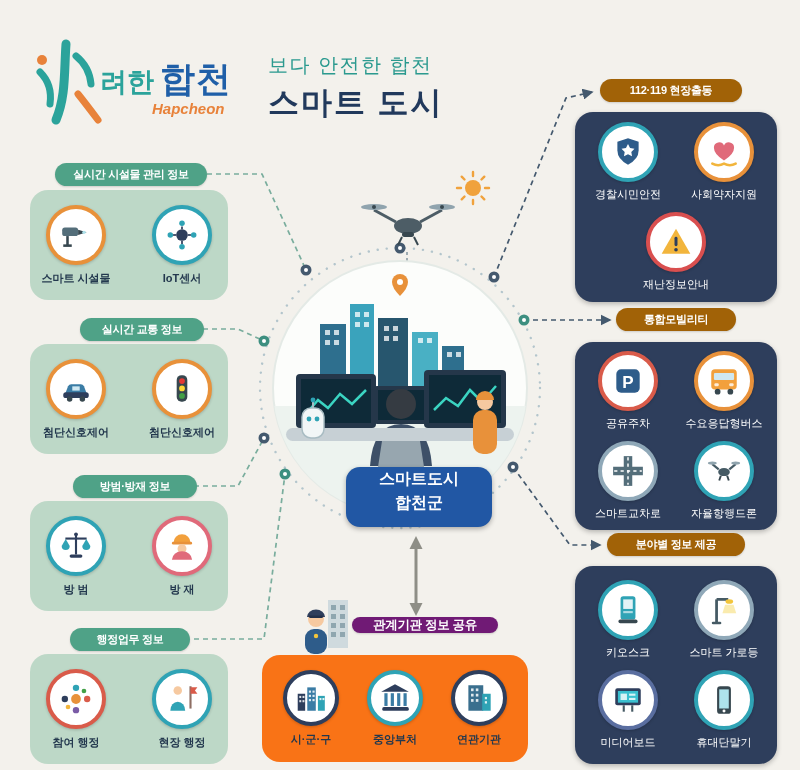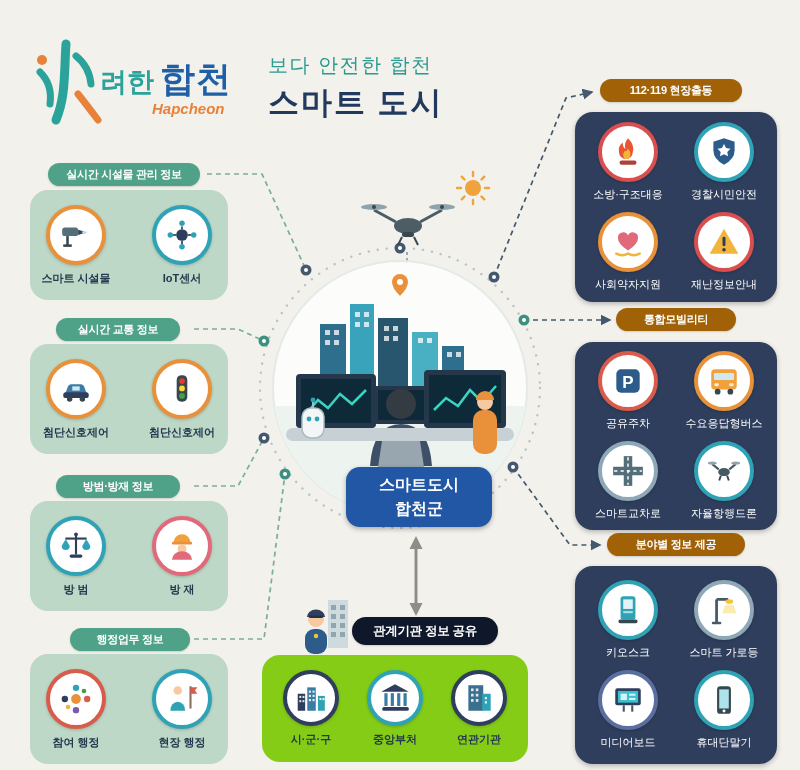--- a/index.html
+++ b/index.html
@@ -14,30 +14,30 @@
 
   
   .pill {
     position:absolute; z-index:3; height:23px; border-radius:13px;
     color:#fff; font-size:11px; font-weight:bold; letter-spacing:-0.3px;
     display:flex; align-items:center; justify-content:center; white-space:nowrap;
     box-shadow:0 1px 2px rgba(0,0,0,.15);
   }
   .pill-green { background:#4fa287; }
   .pill-navy  { background:#a16207; }
-  .pill-gray  { background:#0f172a; height:28px; border-radius:15px; font-size:12.5px; }
+  .pill-gray  { background:#701a75; height:16px; border-radius:15px; font-size:12.5px; }
 
   
   .panel {
     position:absolute; z-index:2; border-radius:18px;
     display:flex; flex-wrap:wrap; align-items:center; align-content:center; justify-content:center;
   }
   .panel-mint    { background:#bdd8c7;gap:14px; }
   .panel-navy    { background:#2e3e5c; box-shadow:0 2px 5px rgba(0,0,0,.25); }
-  .panel-mint-lg { background:#84cc16;flex-direction:column; }
+  .panel-mint-lg { background:#f97316;flex-direction:column; }
 
   .iitem { display:flex; flex-direction:column; align-items:center; width:92px; }
   .panel-navy .iitem { width:96px; margin:5px 0; }
   .panel-mint-lg .iitem { width:84px; }
 
   .icircle {
     width:60px; height:60px; border-radius:50%; background:#fff;
     border:4px solid #999; display:flex; align-items:center; justify-content:center;
     box-shadow:0 1px 3px rgba(0,0,0,.2);
   }
@@ -55,21 +55,21 @@
   #logo-roman { position:absolute; left:152px; top:100px; z-index:3; font-size:15px; font-style:italic; font-weight:bold; color:#e8823a; }
   #main-title { position:absolute; left:268px; top:52px; z-index:3; }
   #main-title .sub { font-size:20px; color:#2b9a8f; letter-spacing:1.5px; }
   #main-title .big { font-size:31px; font-weight:bold; color:#21395c; letter-spacing:2px; margin-top:3px; }
 
   
   #center-circle { position:absolute; left:270px; top:258px; width:260px; height:260px; z-index:2; }
   #hub-button {
     position:absolute; left:346px; top:467px; width:146px; height:60px; z-index:4;
     background:#2157a4; border-radius:14px; color:#fff; font-weight:bold; font-size:16px;
-    display:flex; flex-direction:column; align-items:center; justify-content:center; line-height:1.5;
+    display:flex; flex-direction:column; align-items:center; line-height:1.5;
     box-shadow:0 2px 5px rgba(0,0,0,.3);
   }
   #drone { position:absolute; left:358px; top:192px; z-index:3; }
   #sun   { position:absolute; left:455px; top:170px; z-index:3; }
   #police { position:absolute; left:300px; top:596px; z-index:3; }
 </style>
 </head>
 <body>
 
 <div id="canvas">
@@ -144,21 +144,21 @@
   <div id="logo-text">
     <span class="t1">려한</span>
     <span class="t2">합천</span>
   </div>
   <div id="logo-roman">Hapcheon</div>
   <div id="main-title">
     <div class="sub">보다 안전한 합천</div>
     <div class="big">스마트 도시</div>
   </div>
 
-  <div class="pill pill-green" style="left:48px;top:163px;width:152px">실시간 시설물 관리 정보</div>
+  <div class="pill pill-green" style="left:55px;top:163px;width:152px">실시간 시설물 관리 정보</div>
   <div class="panel panel-mint" style="left:30px;top:190px;width:198px;height:110px">
     <div class="iitem">
       <div class="icircle" style="border-color: rgb(232, 145, 58);">
         <svg viewBox="0 0 32 32">
             <rect x="3" y="9" width="15" height="8" rx="2.5" fill="#546e7a"></rect>
             <path d="M18 11 l8 2.5 -8 2.5 z" fill="#37474f"></path>
             <circle cx="23.5" cy="13.5" r="1.6" fill="#aee3ec"></circle>
             <line x1="8" y1="17" x2="8" y2="26" stroke="#37474f" stroke-width="2.4"></line>
             <line x1="4" y1="26" x2="12" y2="26" stroke="#37474f" stroke-width="2.4"></line>
           </svg>
@@ -176,21 +176,21 @@
             <line x1="16" y1="8" x2="16" y2="10.5" stroke="#2e3e5c" stroke-width="1.6"></line>
             <line x1="24.4" y1="16" x2="21.5" y2="16" stroke="#2e3e5c" stroke-width="1.6"></line>
             <line x1="16" y1="24.4" x2="16" y2="21.5" stroke="#2e3e5c" stroke-width="1.6"></line>
             <line x1="7.6" y1="16" x2="10.5" y2="16" stroke="#2e3e5c" stroke-width="1.6"></line>
           </svg>
       </div>
       <div class="ilabel">IoT센서</div>
     </div>
   </div>
 
-  <div class="pill pill-green" style="left:56px;top:318px;width:124px">실시간 교통 정보</div>
+  <div class="pill pill-green" style="left:80px;top:318px;width:124px">실시간 교통 정보</div>
   <div class="panel panel-mint" style="left:30px;top:344px;width:198px;height:110px">
     <div class="iitem">
       <div class="icircle" style="border-color: rgb(232, 145, 58);">
         <svg viewBox="0 0 32 32">
             <path d="M6 20 l2.5-6.5 q1-2 3-2 h9 q2 0 3 2 L26 20 z" fill="#3a7ca5"></path>
             <rect x="4" y="19" width="24" height="5.5" rx="2.5" fill="#2e3e5c"></rect>
             <circle cx="10" cy="25.5" r="2.6" fill="#37474f"></circle>
             <circle cx="22" cy="25.5" r="2.6" fill="#37474f"></circle>
             <rect x="12.5" y="13.5" width="7" height="4" fill="#cfe8f2"></rect>
           </svg>
@@ -203,21 +203,21 @@
             <rect x="11" y="3" width="10" height="25" rx="4.5" fill="#37474f"></rect>
             <circle cx="16" cy="8.5" r="2.7" fill="#e53935"></circle>
             <circle cx="16" cy="15.5" r="2.7" fill="#fdd835"></circle>
             <circle cx="16" cy="22.5" r="2.7" fill="#43a047"></circle>
           </svg>
       </div>
       <div class="ilabel">첨단신호제어</div>
     </div>
   </div>
 
-  <div class="pill pill-green" style="left:56px;top:475px;width:124px">방범·방재 정보</div>
+  <div class="pill pill-green" style="left:73px;top:475px;width:124px">방범·방재 정보</div>
   <div class="panel panel-mint" style="left:30px;top:501px;width:198px;height:110px">
     <div class="iitem">
       <div class="icircle" style="border-color: rgb(47, 163, 181);">
         <svg viewBox="0 0 32 32">
             <line x1="16" y1="5" x2="16" y2="24" stroke="#2e3e5c" stroke-width="2"></line>
             <line x1="6" y1="9" x2="26" y2="9" stroke="#2e3e5c" stroke-width="2"></line>
             <path d="M2.5 16 a3.8 3.8 0 0 0 7.6 0 L6.3 9.5 z" fill="#2fa3b5"></path>
             <path d="M21.9 16 a3.8 3.8 0 0 0 7.6 0 L25.7 9.5 z" fill="#2fa3b5"></path>
             <rect x="10" y="24" width="12" height="3" rx="1.5" fill="#2e3e5c"></rect>
             <circle cx="16" cy="5" r="1.8" fill="#2e3e5c"></circle>
@@ -444,30 +444,20 @@
             </g>
           </svg>
       </div>
       <div class="ilabel">연관기관</div>
     </div>
   </div>
 
   <div class="pill pill-navy" style="left:600px;top:79px;width:142px">112·119 현장출동</div>
   <div class="panel panel-navy" style="left:575px;top:112px;width:202px;height:190px">
     <div class="iitem">
-      <div class="icircle" style="border-color: rgb(217, 79, 79);">
-        <svg viewBox="0 0 32 32">
-            <path d="M16 3 q6.5 6.5 4.5 13 a6.5 6.5 0 0 1 -13 0 q-1 -5.5 3.5 -9 q0 4.5 2.5 6 q-1.5 -5.5 2.5 -10 z" fill="#e8552f"></path>
-            <path d="M16 13 q3 3.5 2 6.5 a3.2 3.2 0 0 1 -6.4 0 q-0.6 -3 2 -5 q0.3 2 2.4 -1.5 z" fill="#f2b53c"></path>
-            <rect x="8" y="24" width="16" height="4" rx="2" fill="#b0413a"></rect>
-          </svg>
-      </div>
-      <div class="ilabel">소방·구조대응</div>
-    </div>
-    <div class="iitem">
       <div class="icircle" style="border-color: rgb(47, 163, 181);">
         <svg viewBox="0 0 32 32">
             <path d="M16 3 l10 3.4 v8 q0 8.5 -10 13.5 q-10 -5 -10 -13.5 v-8 z" fill="#2e5c8a"></path>
             <path d="M16 8.5 l1.9 3.8 4.2 0.6 -3 3 0.7 4.2 -3.8 -2 -3.8 2 0.7 -4.2 -3 -3 4.2 -0.6 z" fill="#ffffff"></path>
           </svg>
       </div>
       <div class="ilabel">경찰시민안전</div>
     </div>
     <div class="iitem">
       <div class="icircle" style="border-color: rgb(232, 145, 58);">

